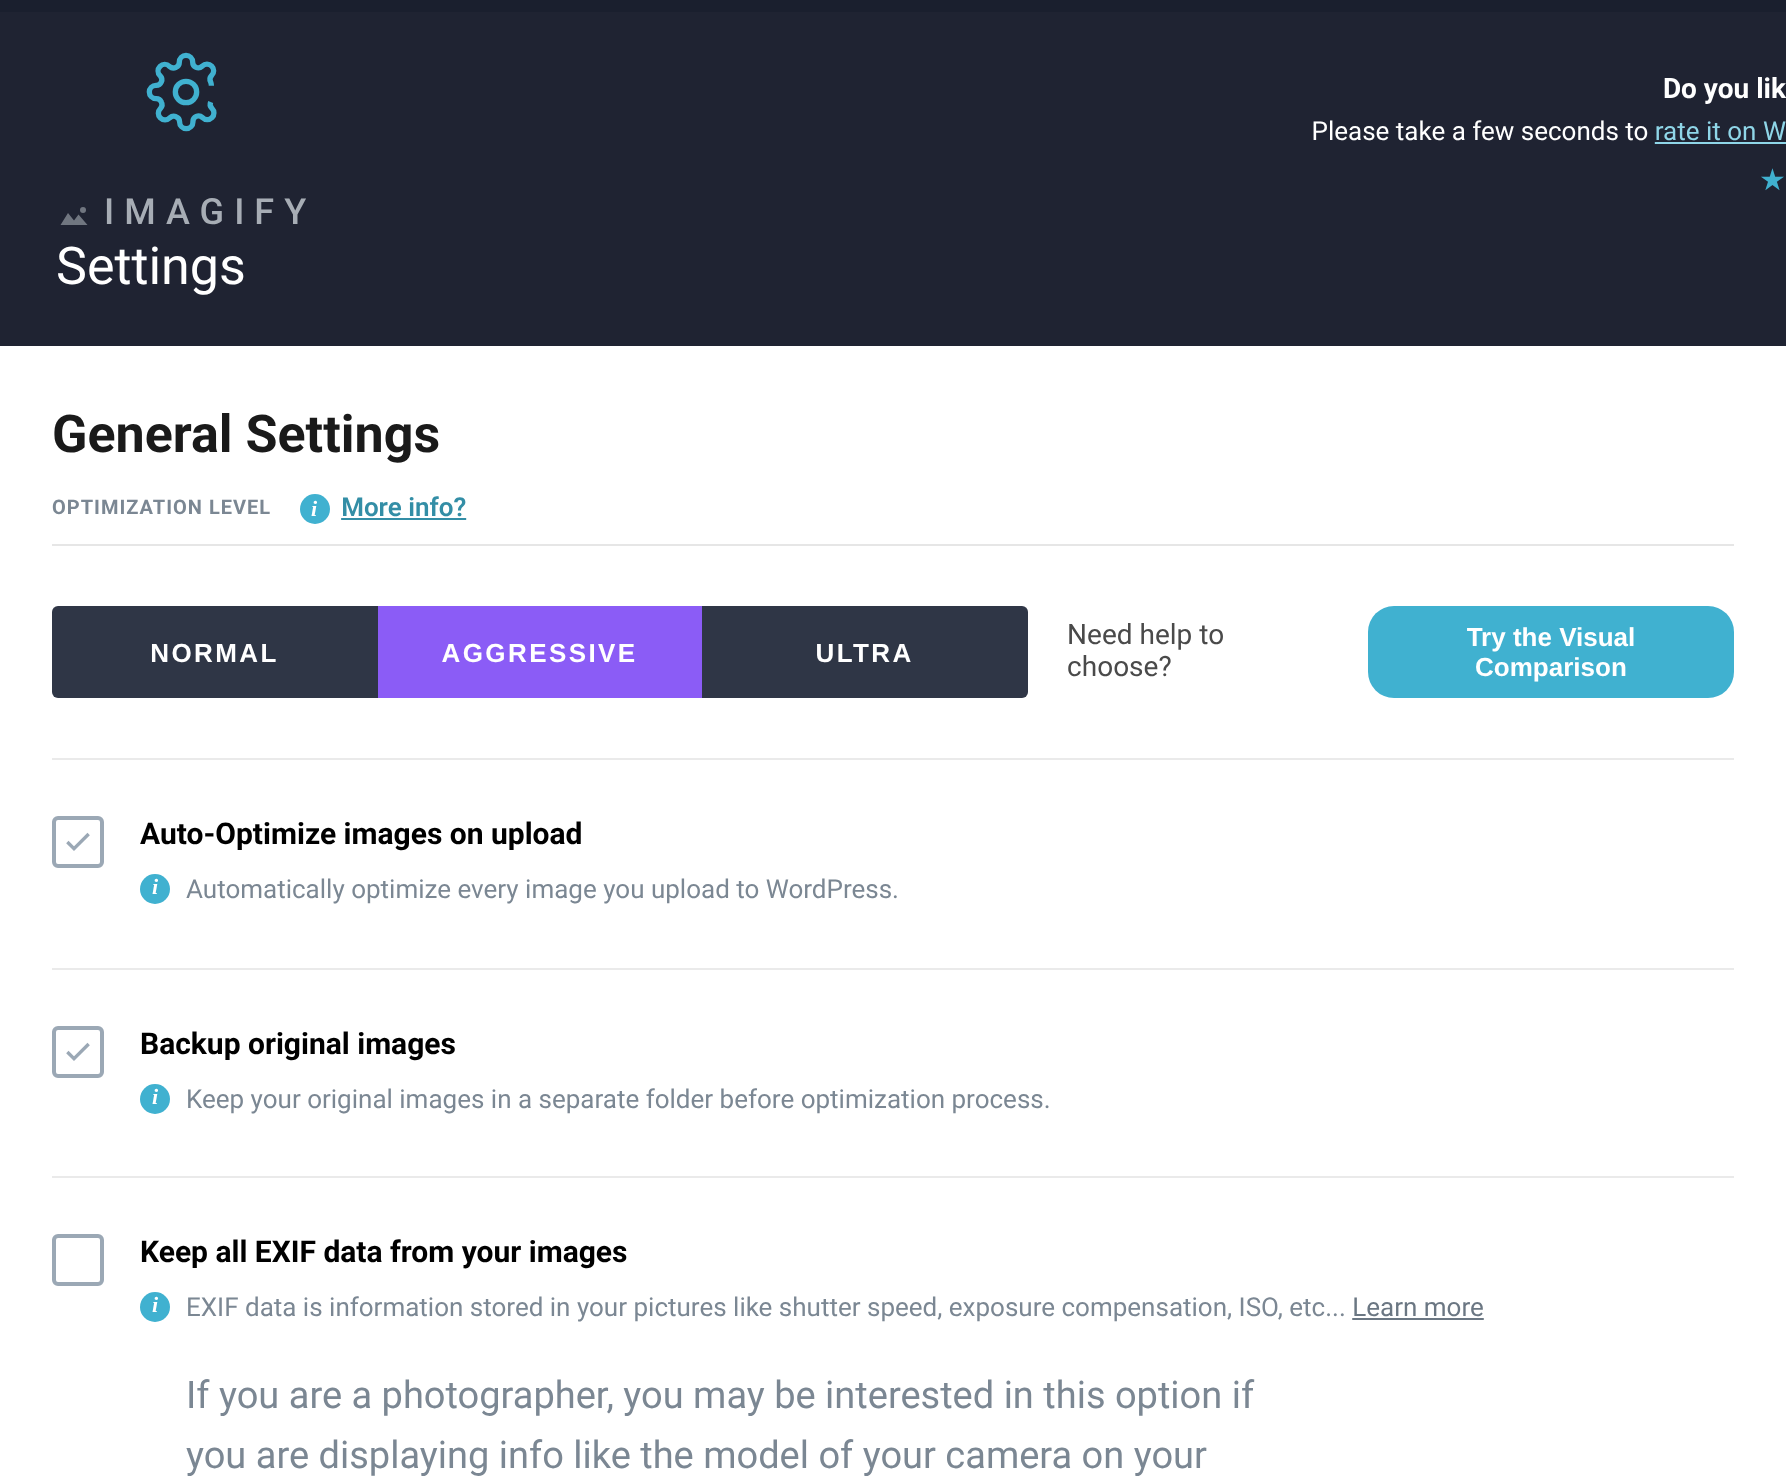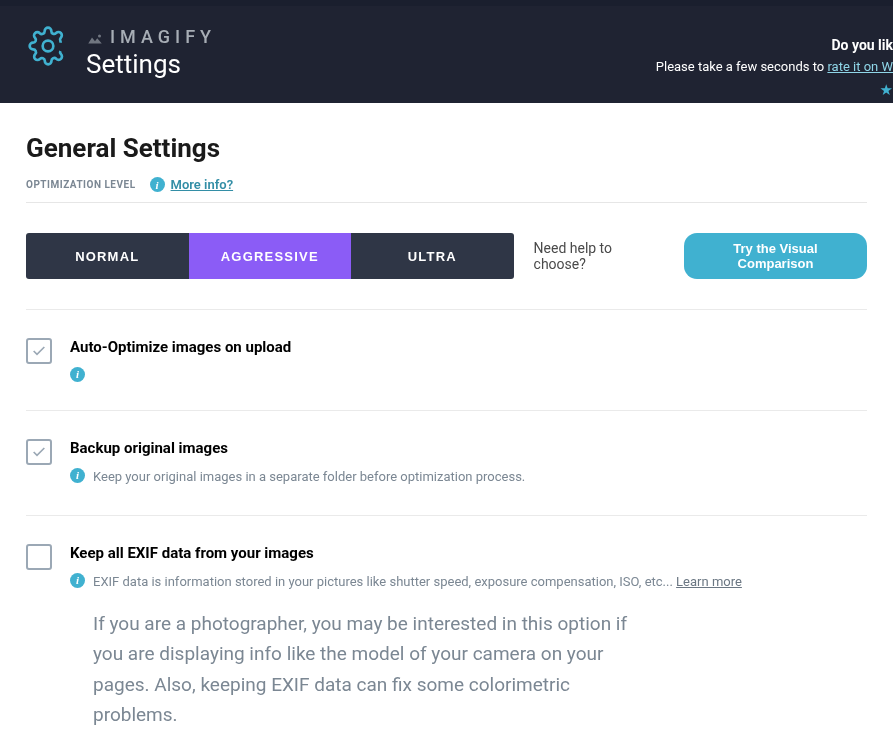--- a/index.html
+++ b/index.html
@@ -21,21 +21,23 @@
     .header {
       background: #1f2332;
       padding: 20px 28px 24px 28px;
       display: flex;
       align-items: center;
       justify-content: space-between;
       position: relative;
     }
     .header-left {
       display: flex;
-      gap: 18px;
+      align-items: center;
+      gap: 30px;
+      flex-direction: column;
     }
     .gear-icon {
       width: 40px;
       height: 40px;
       color: #40b1d0;
     }
     .brand-block {
       display: flex;
       flex-direction: column;
       gap: 2px;
@@ -300,20 +302,21 @@
   <div class="option">
     <div class="checkbox checked">
       <svg viewBox="0 0 24 24">
           <polyline points="4 12 9 17 20 6"></polyline>
         </svg>
     </div>
     <div class="option-body">
       <div class="option-title">Auto-Optimize images on upload</div>
       <div class="option-desc">
         <span class="info-circle">i</span>
+        <span>Automatically optimize every image you upload to WordPress.</span>
       </div>
     </div>
   </div>
 
   <div class="option">
     <div class="checkbox checked">
       <svg viewBox="0 0 24 24">
           <polyline points="4 12 9 17 20 6"></polyline>
         </svg>
     </div>

